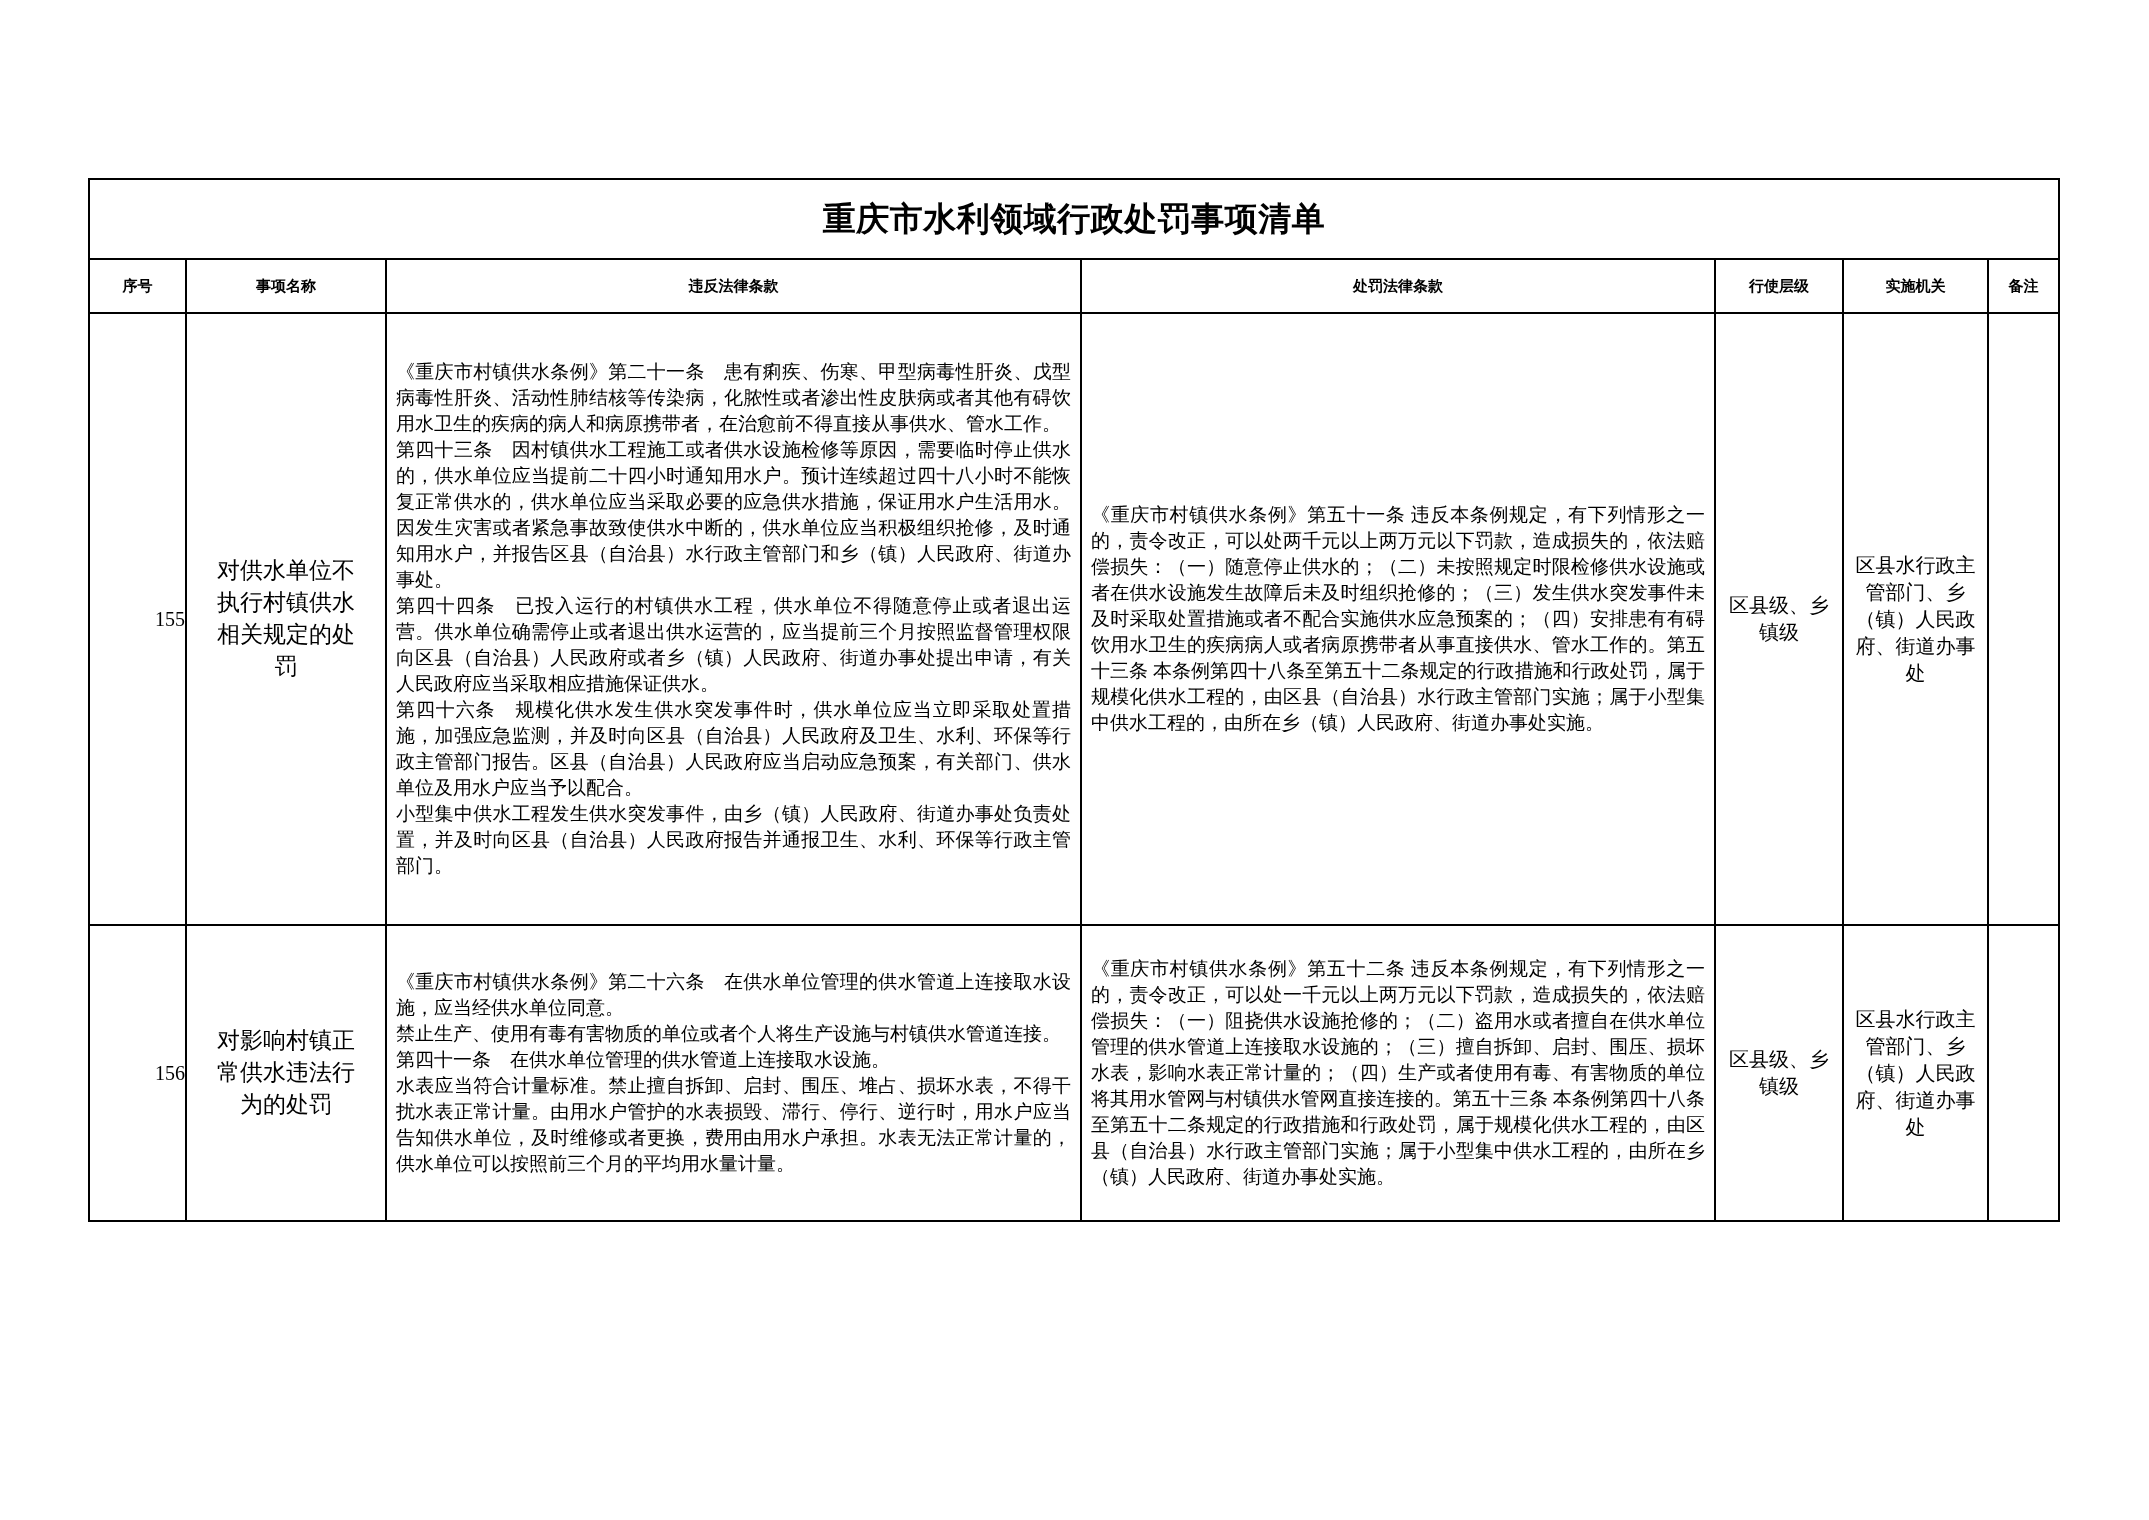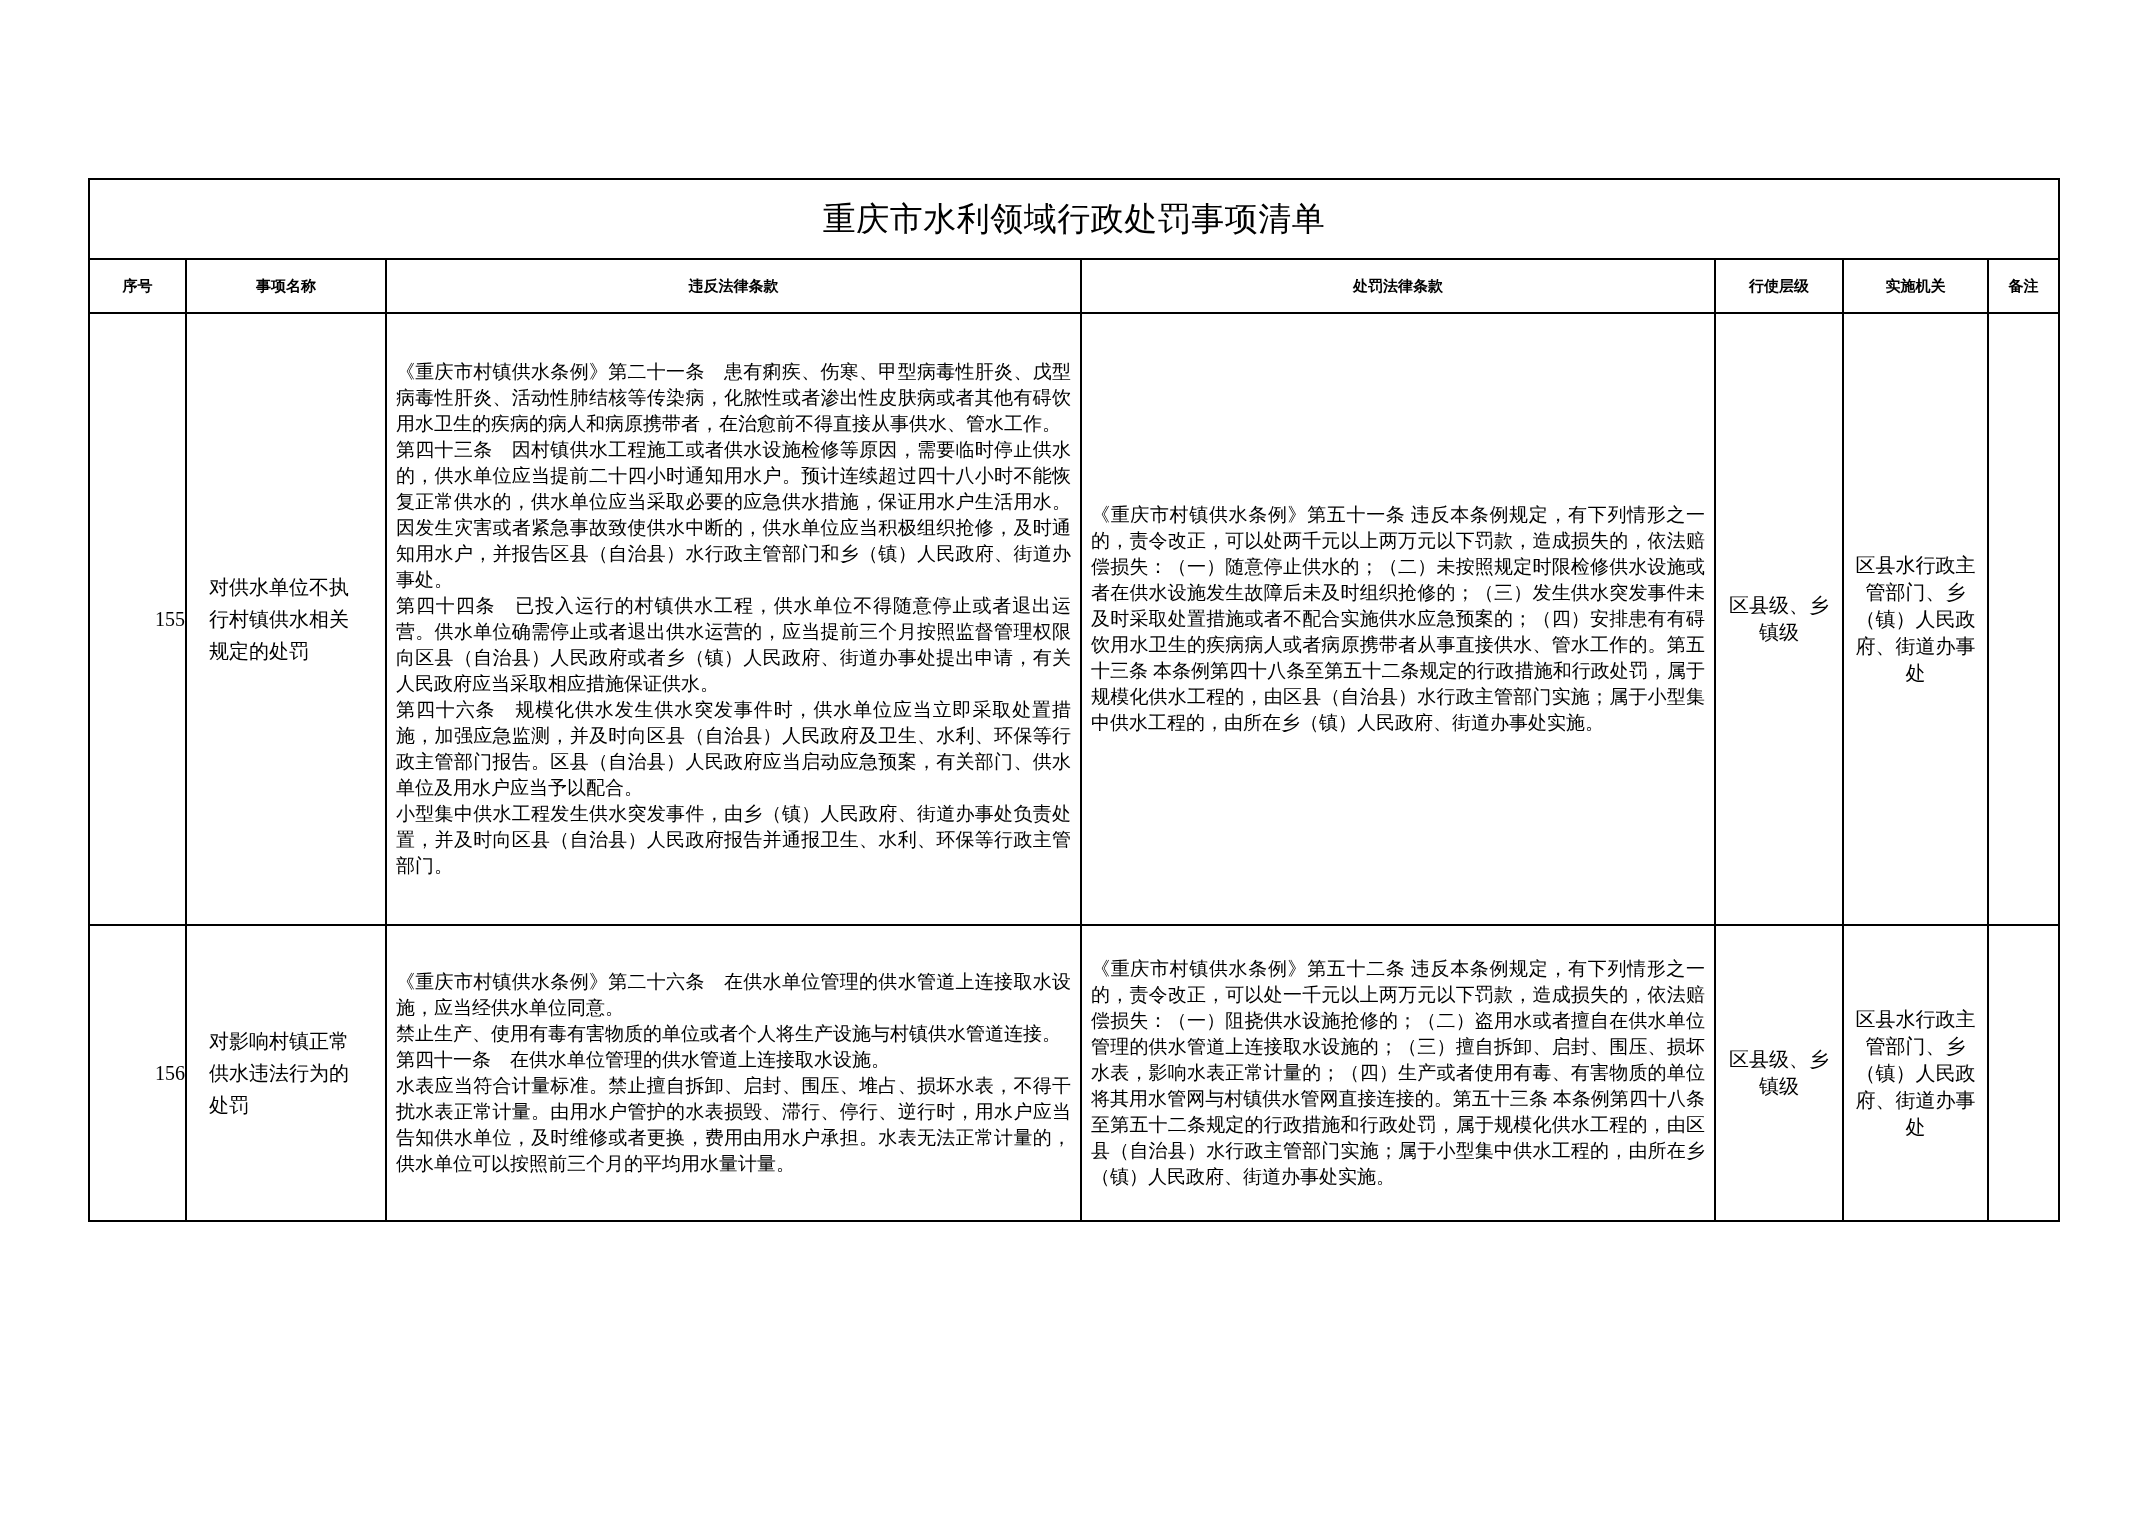--- a/index.html
+++ b/index.html
@@ -21,40 +21,40 @@
     table-layout: fixed;
   }
   .penalty-table td, .penalty-table th {
     border: 2px solid #000;
     vertical-align: middle;
     overflow: hidden;
   }
   .title-cell {
     height: 80px;
     text-align: center;
-    font-weight: normal;
+    font-weight: bold;
     font-size: 33px;
     letter-spacing: 0.5px;
   }
   .header-row th {
     height: 54px;
     text-align: center;
     font-weight: bold;
     font-size: 15px;
   }
   .row-155 { height: 612px; }
   .row-156 { height: 296px; }
   .c-seq {
     text-align: right;
     font-size: 20px;
     padding-left: 48px;
   }
   .c-name {
-    text-align: left;
-    font-size: 20px;
+    text-align: center;
+    font-size: 23px;
     line-height: 32px;
     padding: 0 22px;
   }
   .c-law {
     font-size: 19px;
     line-height: 26px;
     padding: 16px 9px;
     text-align: justify;
   }
   .c-law div { text-align: justify; text-align-last: left; }

